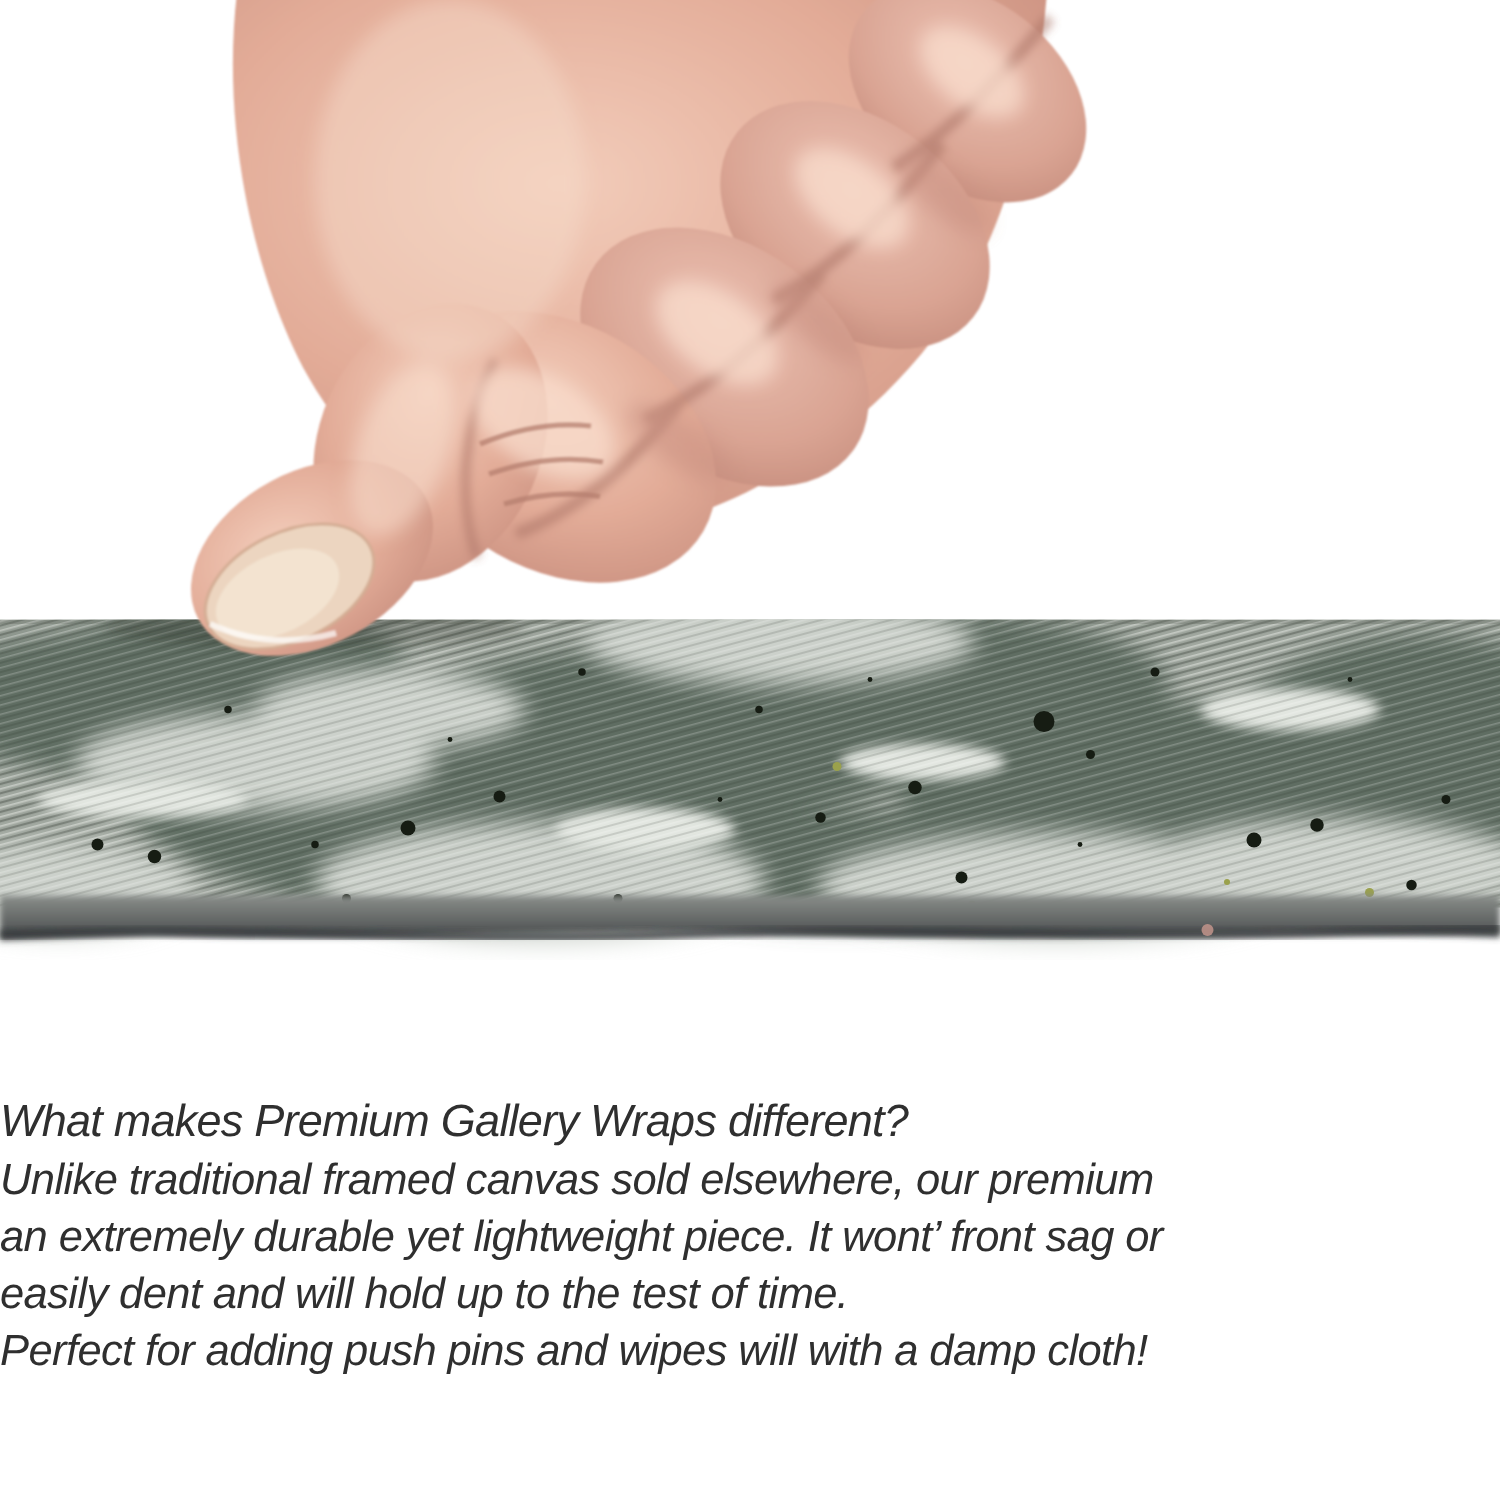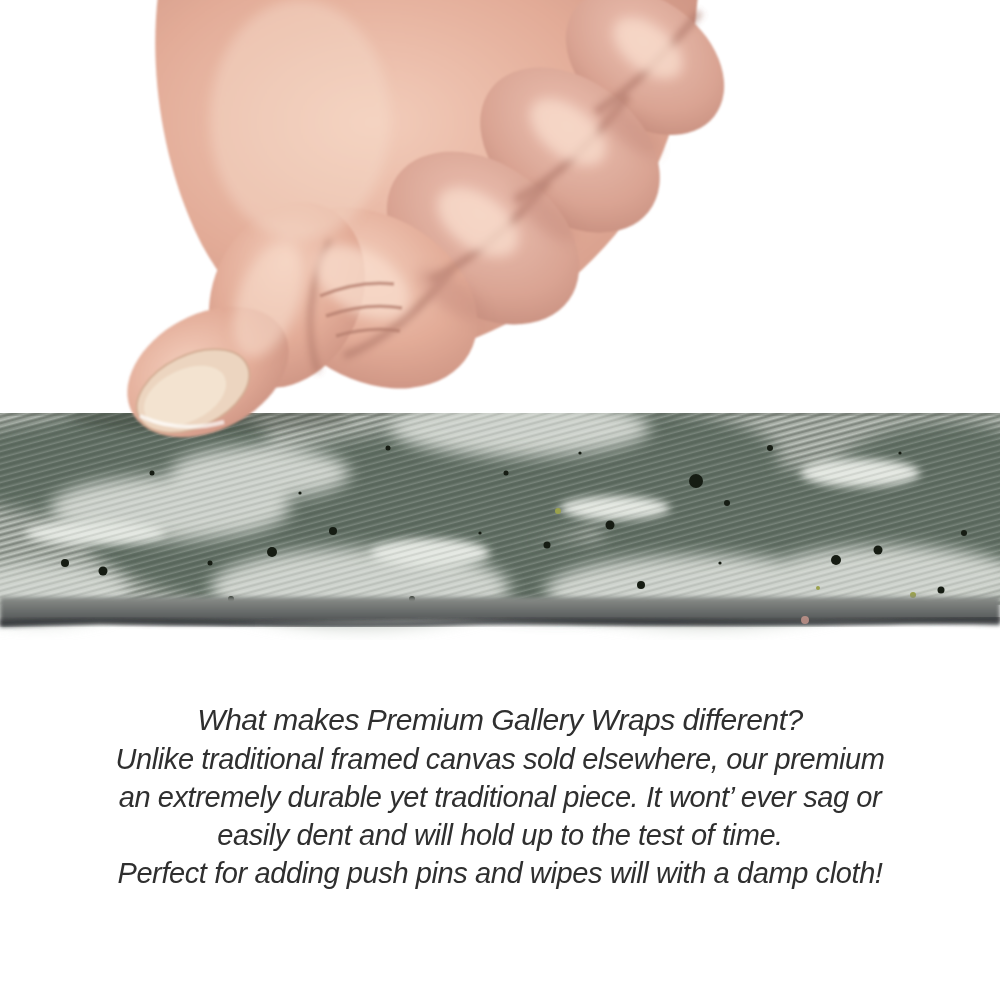--- a/index.html
+++ b/index.html
@@ -6,21 +6,21 @@
     --bg:#ffffff; --text:#2f2f2f;
     --skin-hi:#f3cdbb; --skin-mid:#e2ab97; --skin-sh:#c78d7d; --nail:#ecd5c0;
     --canvas-base:#a0a79f; --canvas-dark:#5f6d62; --canvas-light:#ccd1cb;
     --canvas-edge:#55585a; --speckle:#161c13;
   }
   html,body{margin:0;padding:0;background:var(--bg);}
   .stage{position:relative;width:1000px;height:1000px;background:var(--bg);overflow:hidden;
          font-family:"Liberation Sans",sans-serif;}
   .strip{position:absolute;left:0;top:413px;width:1000px;height:227px;display:block;}
   .hand{position:absolute;left:0;top:0;width:1000px;height:445px;display:block;}
-  .caption{position:absolute;left:0;right:0;top:700px;text-align:center;color:var(--text);}
+  .caption{position:absolute;left:0;right:0;top:728px;text-align:left;color:var(--text);}
   .caption .heading{font-size:30px;line-height:40px;font-style:italic;letter-spacing:-0.5px;}
   .caption .line{font-size:29px;line-height:38px;font-style:italic;letter-spacing:-0.4px;}
 </style>
 </head>
 <body>
 
 <div class="stage">
 
   <svg class="strip" viewBox="0 0 1000 227" preserveAspectRatio="none" aria-hidden="true">
     <defs>
@@ -191,18 +191,18 @@
         <ellipse cx="193" cy="391" rx="60" ry="36" transform="rotate(-26 193 391)" fill="var(--nail)" stroke="#d4ad94" stroke-width="2"></ellipse>
         <ellipse cx="185" cy="396" rx="44" ry="26" transform="rotate(-26 185 396)" fill="#f4e4d2" opacity="0.9"></ellipse>
         <path d="M140,416 q40,18 84,6" fill="none" stroke="#ffffff" stroke-width="4" opacity="0.7"></path>
       </g>
     </g>
   </svg>
 
   <div class="caption">
     <div class="heading">What makes Premium Gallery Wraps different?</div>
     <div class="line">Unlike traditional framed canvas sold elsewhere, our premium</div>
-    <div class="line">an extremely durable yet traditional piece. It wont’ ever sag or</div>
+    <div class="line">an extremely durable yet lightweight piece. It wont’ front sag or</div>
     <div class="line">easily dent and will hold up to the test of time.</div>
     <div class="line">Perfect for adding push pins and wipes will with a damp cloth!</div>
   </div>
 
 </div>
 
 </body></html>

